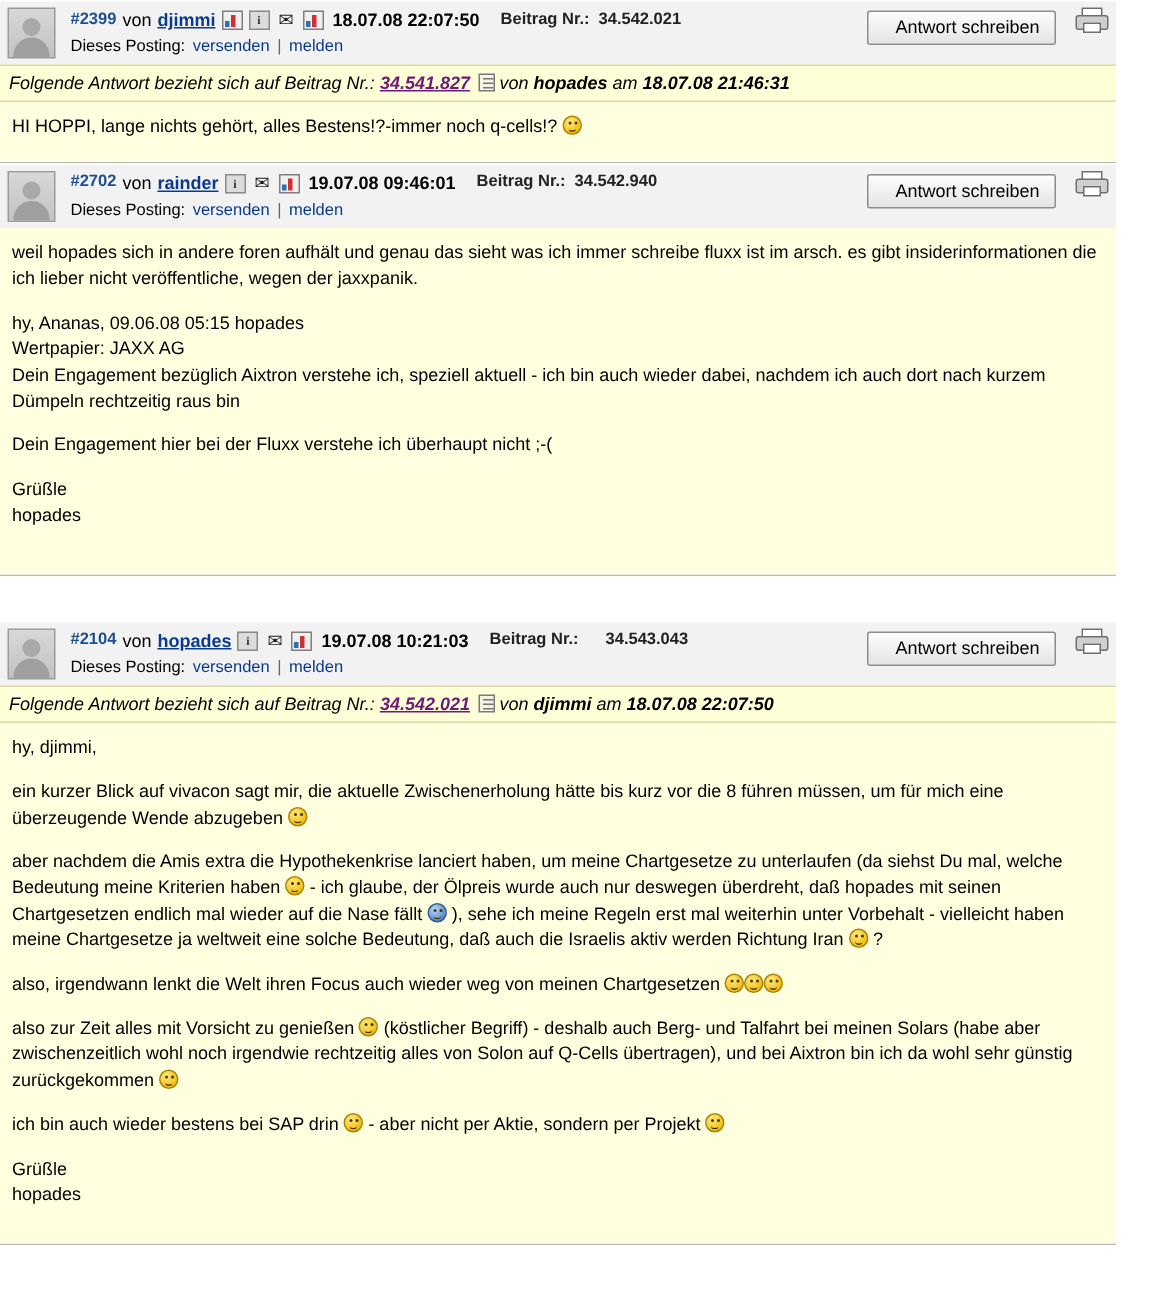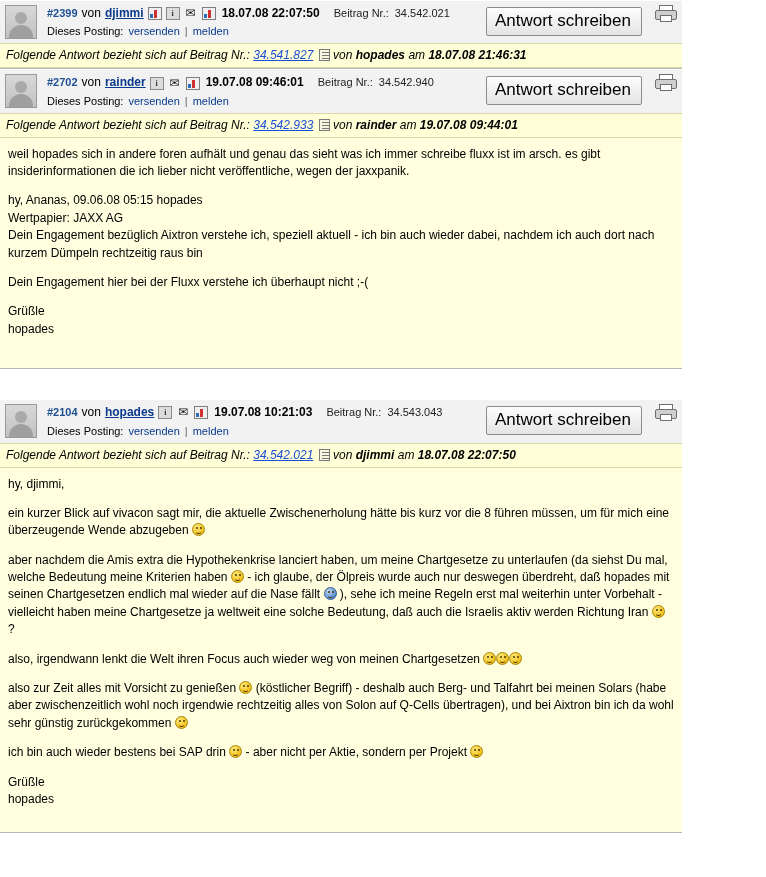--- a/index.html
+++ b/index.html
@@ -7,21 +7,21 @@
     padding: 0;
     background: #ffffff;
   }
   body {
     width: 766px;
     font-family: "Liberation Sans", sans-serif;
     font-size: 12px;
     color: #000000;
   }
   .page {
-    width: 682px;
+    width: 744px;
     position: relative;
     overflow: hidden;
   }
   .post {
     border-bottom: 1px solid #b8b8b8;
   }
   .post-header {
     background: #f2f2f2;
     border-top: 1px solid #ffffff;
     display: flex;
@@ -144,21 +144,21 @@
   }
   .datetime {
     font-weight: bold;
     font-size: 12px;
     margin-left: 2px;
   }
   .beitragnr {
     font-size: 11px;
     color: #222;
     margin-left: 10px;
-    font-weight: normal;
+    font-weight: bold;
   }
   .dieses {
     font-size: 11px;
   }
   .sep {
     color: #666;
     font-size: 11px;
   }
   .hlink {
     color: #0a3a8c;
@@ -170,22 +170,22 @@
     display: flex;
     align-items: flex-start;
     padding: 6px 6px 0 0;
     gap: 8px;
   }
   .reply-button {
     background: linear-gradient(#fdfdfd, #e4e4e4);
     border: 1px solid #8c8c8c;
     border-radius: 2px;
     font-family: "Liberation Sans", sans-serif;
-    font-size: 17px;
-    padding: 3px 10px 4px 8px;
+    font-size: 12px;
+    padding: 3px 10px 4px 18px;
     cursor: pointer;
     color: #000;
     white-space: nowrap;
     margin-left: 34px;
   }
   .print-cell {
     width: 34px;
     display: flex;
     justify-content: center;
     padding-top: 4px;
@@ -226,22 +226,22 @@
   }
   .quote-bar {
     background: #ffffd7;
     border-top: 1px solid #d8d8a8;
     border-bottom: 1px solid #d8d8a8;
     padding: 4px 6px 5px 6px;
     font-style: italic;
     font-size: 12px;
   }
   .quote-bar .ref {
-    color: #1d4ed8;
-    font-weight: normal;
+    color: #701a75;
+    font-weight: bold;
     font-style: italic;
     text-decoration: underline;
     cursor: pointer;
   }
   .quote-bar .who,
   .quote-bar .when {
     font-weight: bold;
     font-style: italic;
   }
   .quote-icon {
@@ -368,20 +368,23 @@
     </div>
     <div class="quote-bar">
       <span>Folgende Antwort bezieht sich auf Beitrag Nr.:</span>
       <span class="ref">34.541.827</span>
       <span class="quote-icon"></span>
       <span>von</span>
       <span class="who">hopades</span>
       <span>am</span>
       <span class="when">18.07.08 21:46:31</span>
     </div>
+    <div class="body-text" style="padding-bottom:14px;">
+      <p class="tight"><span>HI HOPPI, lange nichts gehört, alles Bestens!?-immer noch q-cells!?</span> <span class="smiley"></span></p>
+    </div>
   </div>
 
   <div class="post">
     <div class="post-header">
       <div class="avatar-cell">
         <div class="avatar">
           <div class="head"></div>
           <div class="body"></div>
         </div>
       </div>
@@ -408,29 +411,20 @@
         <button class="reply-button">Antwort schreiben</button>
       </div>
       <div class="print-cell">
         <div class="printer">
           <div class="paper"></div>
           <div class="base"></div>
           <div class="out"></div>
         </div>
       </div>
     </div>
-    <div class="quote-bar">
-      <span>Folgende Antwort bezieht sich auf Beitrag Nr.:</span>
-      <span class="ref">34.542.933</span>
-      <span class="quote-icon"></span>
-      <span>von</span>
-      <span class="who">rainder</span>
-      <span>am</span>
-      <span class="when">19.07.08 09:44:01</span>
-    </div>
     <div class="body-text" style="padding-bottom:30px;">
       <p>weil hopades sich in andere foren aufhält und genau das sieht was ich immer schreibe fluxx ist im arsch. es gibt insiderinformationen die ich lieber nicht veröffentliche, wegen der jaxxpanik.</p>
       <p style="white-space:pre-line;">hy, Ananas, 09.06.08 05:15 hopades
 Wertpapier: JAXX AG
 Dein Engagement bezüglich Aixtron verstehe ich, speziell aktuell - ich bin auch wieder dabei, nachdem ich auch dort nach kurzem Dümpeln rechtzeitig raus bin</p>
       <p>Dein Engagement hier bei der Fluxx verstehe ich überhaupt nicht ;-(</p>
       <p style="white-space:pre-line;">Grüßle
 hopades</p>
     </div>
   </div>
@@ -448,21 +442,21 @@
       <div class="header-info">
         <div class="hline1">
           <span class="postnum">#2104</span>
           <span class="von">von</span>
           <span class="author">hopades</span>
           <span class="mini-icon info">i</span>
           <span class="mini-icon mail">✉</span>
           <span class="mini-icon chart"></span>
           <span class="datetime">19.07.08 10:21:03</span>
           <span class="beitragnr">Beitrag Nr.:</span>
-          <span class="beitragnr" style="margin-left:2px;">34.543.043</span>
+          <span class="beitragnr" style="margin-left:14px;">34.543.043</span>
         </div>
         <div class="hline2">
           <span class="dieses">Dieses Posting:</span>
           <span class="hlink">versenden</span>
           <span class="sep">|</span>
           <span class="hlink">melden</span>
         </div>
       </div>
       <div class="header-actions">
         <button class="reply-button">Antwort schreiben</button>

